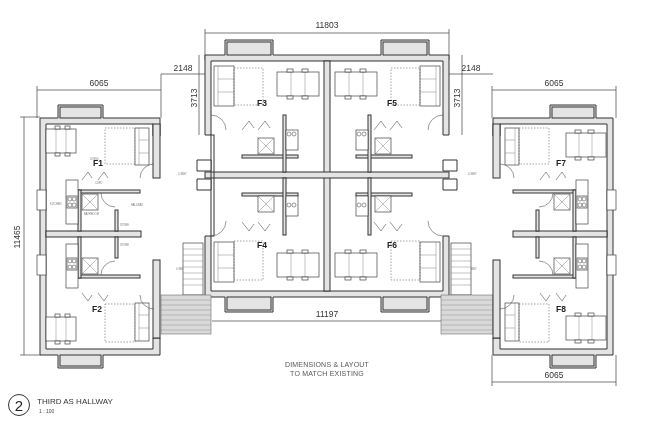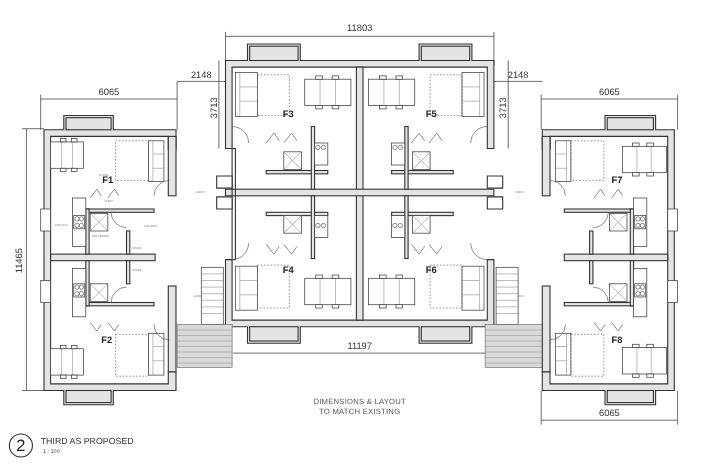--- a/index.html
+++ b/index.html
@@ -392,16 +392,16 @@
     <path class="door" d="M553,275 A14,14 0 0 0 539,261"></path>
   </g>
 
   <text class="note" x="327" y="367" text-anchor="middle">DIMENSIONS &amp; LAYOUT</text>
   <text class="note" x="327" y="376" text-anchor="middle">TO MATCH EXISTING</text>
 </svg>
 
 <div class="title-block">
   <div class="title-circle">2</div>
   <div class="title-text">
-    <div class="title-main">THIRD AS PROPOSED</div>
+    <div class="title-main">THIRD AS HALLWAY</div>
     <div class="title-scale">1 : 100</div>
   </div>
 </div>
 
 </body></html>

